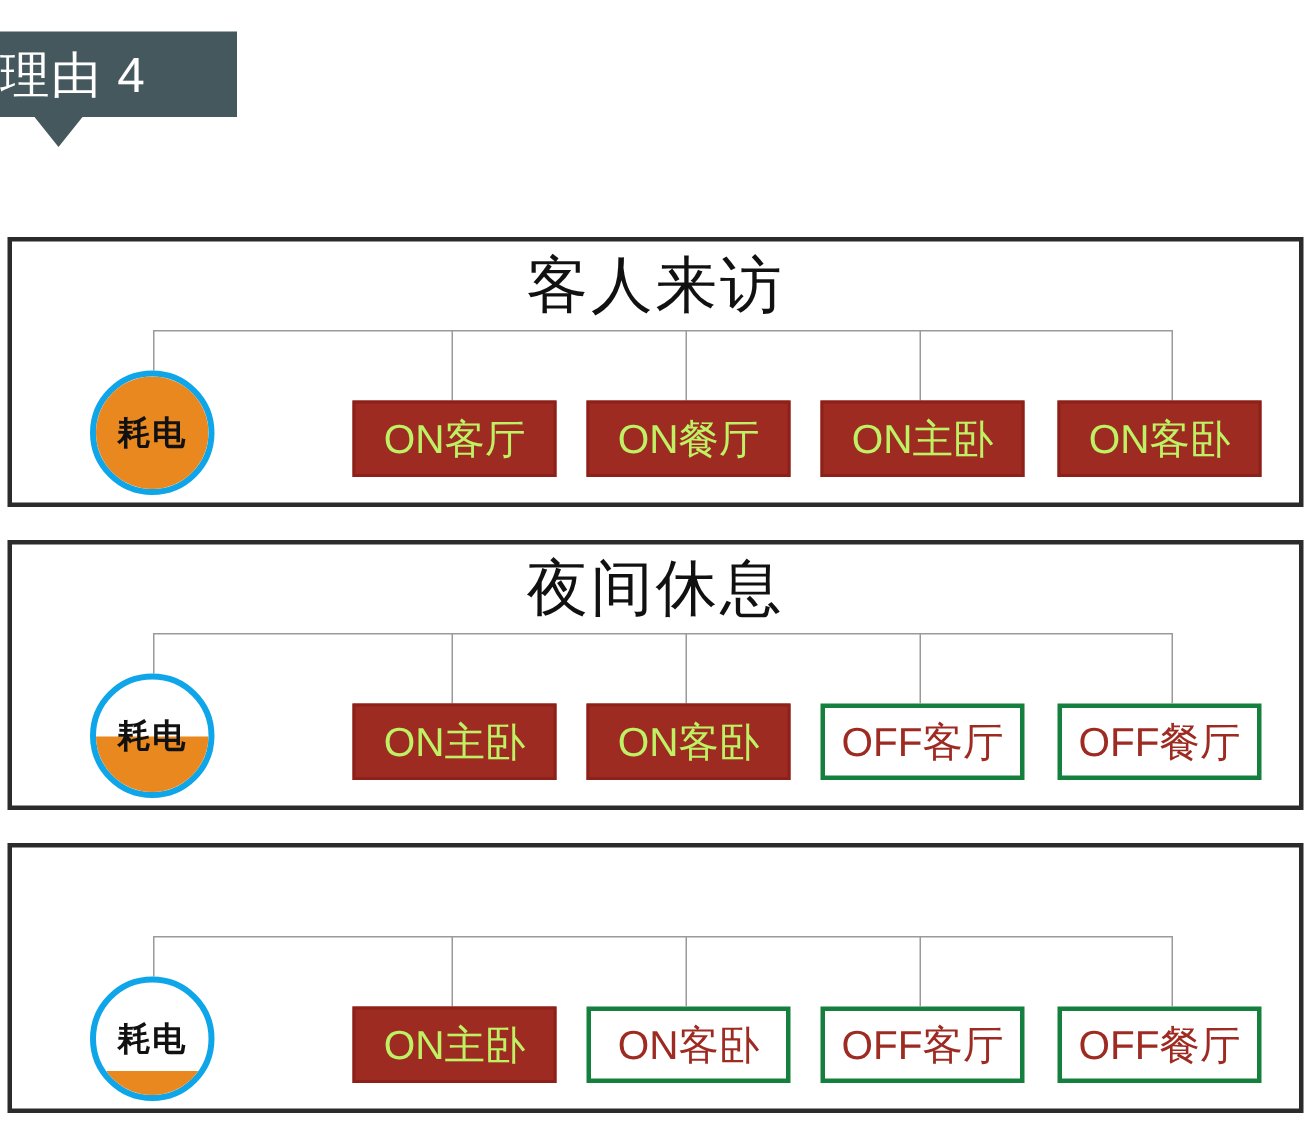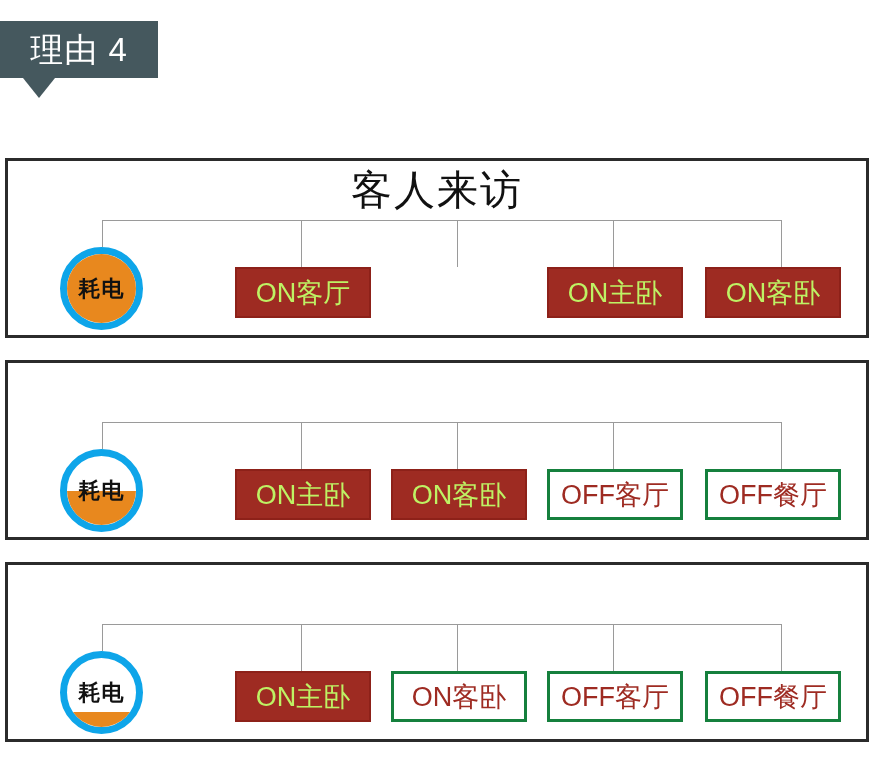--- a/index.html
+++ b/index.html
@@ -32,21 +32,20 @@
     background: #45585e;
     box-sizing: border-box;
   }
   #reason-badge-label {
     position: absolute;
     left: 0;
     top: 0;
     width: 158px;
     height: 57px;
     line-height: 57px;
-    text-align: center;
     color: #ffffff;
     font-size: 33px;
     font-weight: 400;
     letter-spacing: 1px;
     white-space: nowrap;
   }
   #reason-badge-pointer {
     position: absolute;
     left: 23px;
     top: 78px;
@@ -125,21 +124,21 @@
   .drop-b3 { left: 773px; }
 
   
   .gauge {
     position: absolute;
     left: 52px;
     top: 86px;
     width: 83px;
     height: 83px;
     border-radius: 50%;
-    border: 7px solid #0ea5e9;
+    border: 4px solid #0ea5e9;
     box-sizing: border-box;
     background: #ffffff;
     overflow: hidden;
   }
   .gauge-fill {
     position: absolute;
     left: 0;
     right: 0;
     bottom: 0;
     background: #e8881e;
@@ -204,26 +203,28 @@
       <div class="panel-title">客人来访</div>
       <div class="connector-bus"></div>
       <div class="connector-drop to-circle"></div>
       <div class="gauge">
         <div class="gauge-fill" style="height: 100%;"></div>
         <div class="gauge-label">耗电</div>
       </div>
       <div class="connector-drop to-box drop-b0"></div>
       <div class="state-box box-p0 on-filled">ON客厅</div>
       <div class="connector-drop to-box drop-b1"></div>
+      <div class="state-box box-p1 on-filled">ON餐厅</div>
       <div class="connector-drop to-box drop-b2"></div>
       <div class="state-box box-p2 on-filled">ON主卧</div>
       <div class="connector-drop to-box drop-b3"></div>
       <div class="state-box box-p3 on-filled">ON客卧</div>
     </div>
     <div class="panel" id="panel-1">
+      <div class="panel-title">夜间休息</div>
       <div class="connector-bus"></div>
       <div class="connector-drop to-circle"></div>
       <div class="gauge">
         <div class="gauge-fill" style="height: 50%;"></div>
         <div class="gauge-label">耗电</div>
       </div>
       <div class="connector-drop to-box drop-b0"></div>
       <div class="state-box box-p0 on-filled">ON主卧</div>
       <div class="connector-drop to-box drop-b1"></div>
       <div class="state-box box-p1 on-filled">ON客卧</div>

